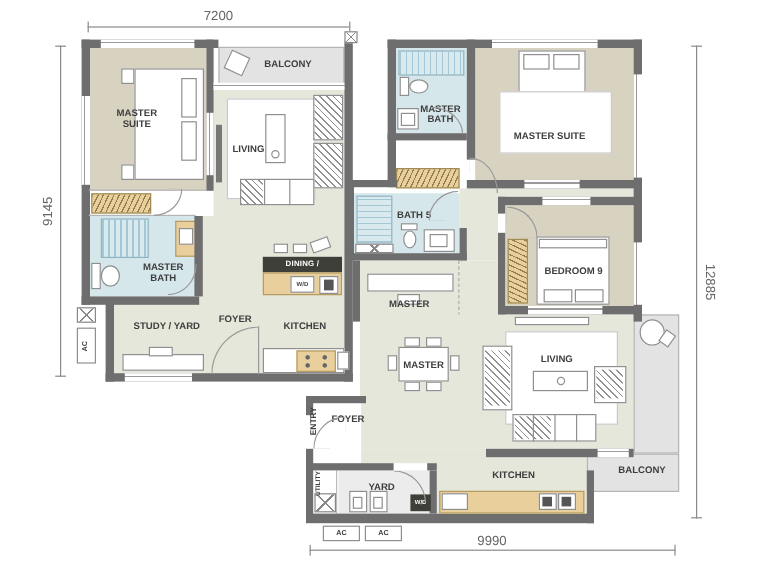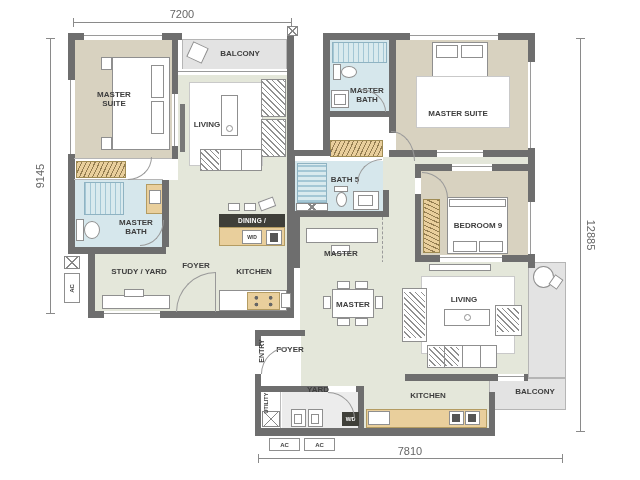--- a/index.html
+++ b/index.html
@@ -62,21 +62,21 @@
   <div class="abs dim rot" style="left:18px;top:170px;width:44px;height:12px">9145</div>
 
   <div class="abs dline" style="left:580px;top:38px;width:1px;height:394px"></div>
   <div class="abs dline" style="left:576px;top:38px;width:9px;height:1px"></div>
   <div class="abs dline" style="left:576px;top:431px;width:9px;height:1px"></div>
   <div class="abs dim rotcw" style="left:566px;top:229px;width:50px;height:12px">12885</div>
 
   <div class="abs dline" style="left:258px;top:458px;width:305px;height:1px"></div>
   <div class="abs dline" style="left:258px;top:454px;width:1px;height:9px"></div>
   <div class="abs dline" style="left:562px;top:454px;width:1px;height:9px"></div>
-  <div class="abs dim" style="left:370px;top:445px;width:80px">7810</div>
+  <div class="abs dim" style="left:370px;top:445px;width:80px">9990</div>
 
   <div class="abs beige" style="left:74px;top:40px;width:98px;height:119px"></div>
   <div class="abs whitef" style="left:126px;top:159px;width:46px;height:21px"></div>
   <div class="abs tanh" style="left:76px;top:161px;width:50px;height:17px"></div>
   <div class="abs bathf" style="left:74px;top:180px;width:92px;height:67px"></div>
   <div class="abs shv" style="left:84px;top:182px;width:40px;height:33px"></div>
   <div class="abs tan" style="left:146px;top:184px;width:18px;height:30px"></div>
   <div class="abs furn" style="left:149px;top:190px;width:12px;height:14px"></div>
   <div class="abs sage" style="left:178px;top:73px;width:109px;height:158px"></div>
   <div class="abs sage" style="left:166px;top:180px;width:121px;height:131px"></div>
@@ -262,21 +262,21 @@
   <div class="abs rlabel" style="left:346px;top:86px;width:42px">MASTER BATH</div>
   <div class="abs rlabel nowrap" style="left:418px;top:109px;width:80px">MASTER SUITE</div>
   <div class="abs rlabel nowrap" style="left:323px;top:175px;width:44px">BATH 5</div>
   <div class="abs rlabel nowrap" style="left:443px;top:221px;width:70px">BEDROOM 9</div>
   <div class="abs rlabel nowrap" style="left:316px;top:249px;width:50px">MASTER</div>
   <div class="abs rlabel nowrap" style="left:328px;top:300px;width:50px">MASTER</div>
   <div class="abs rlabel nowrap" style="left:434px;top:295px;width:60px">LIVING</div>
   <div class="abs rlabel nowrap" style="left:265px;top:345px;width:50px">FOYER</div>
   <div class="abs rlabel nowrap rot" style="left:238px;top:345px;width:50px;height:12px;font-size:7px">ENTRY</div>
   <div class="abs slabel rot" style="left:245px;top:398px;width:46px;height:10px;font-size:5.5px">UTILITY</div>
-  <div class="abs rlabel nowrap" style="left:296px;top:385px;width:44px">YARD</div>
+  <div class="abs rlabel nowrap" style="left:296px;top:401px;width:44px">YARD</div>
   <div class="abs rlabel nowrap" style="left:396px;top:391px;width:64px">KITCHEN</div>
   <div class="abs rlabel nowrap" style="left:505px;top:387px;width:60px">BALCONY</div>
 
   <div class="abs arcTR" style="left:391px;top:131px;width:24px;height:30px"></div>
   <div class="abs arcTL" style="left:357px;top:159px;width:25px;height:25px"></div>
   <div class="abs arcTR" style="left:422px;top:172px;width:26px;height:26px"></div>
   <div class="abs arcTR" style="left:360px;top:89px;width:26px;height:23px"></div>
   <div class="abs arcTL" style="left:261px;top:347px;width:27px;height:27px"></div>
   <div class="abs arcTR" style="left:328px;top:392px;width:27px;height:27px"></div>
 

